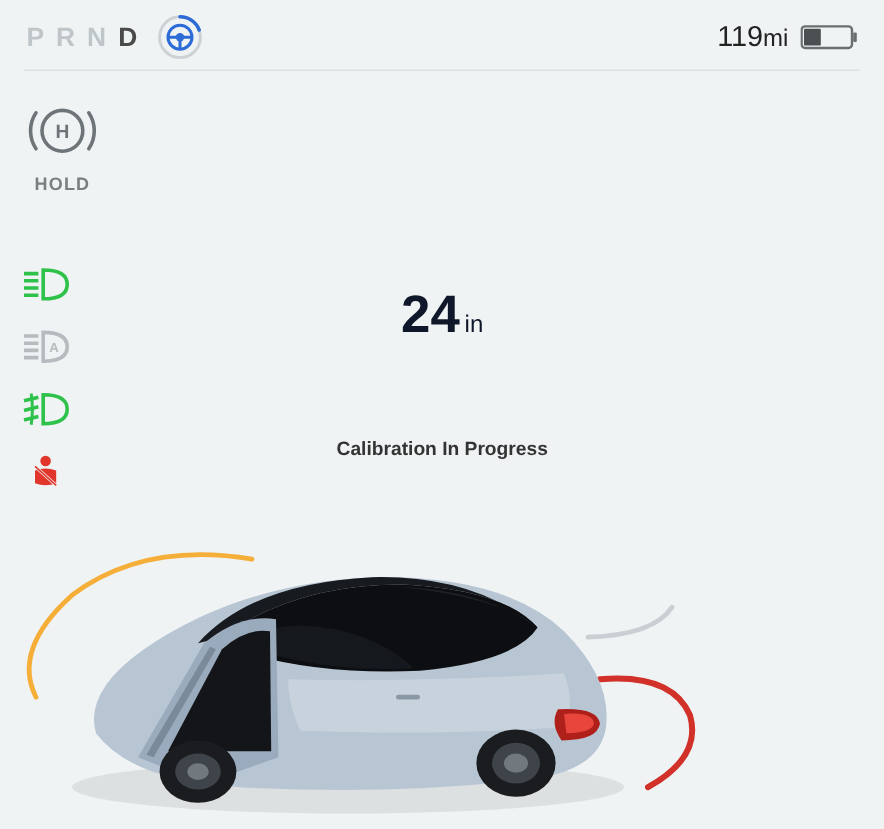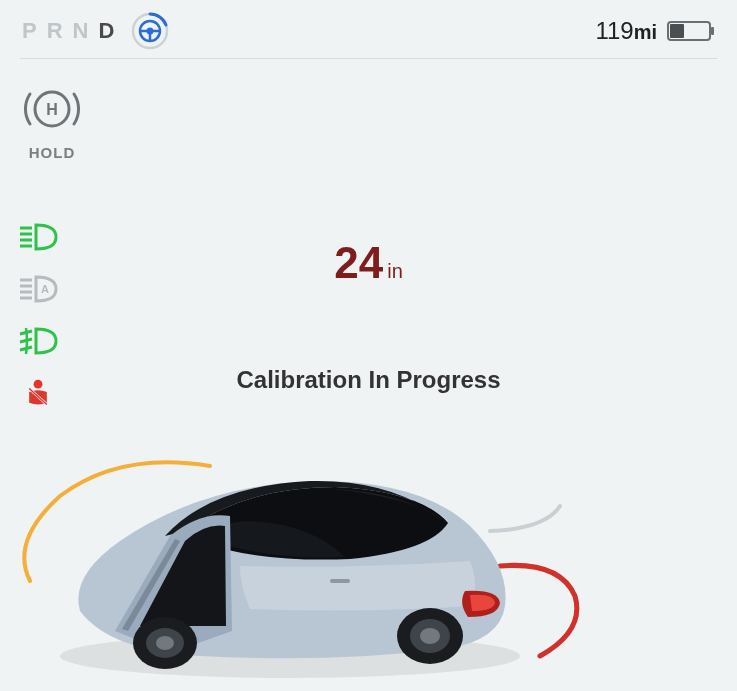--- a/index.html
+++ b/index.html
@@ -19,21 +19,21 @@
     padding: 14px 22px 10px 22px;
     height: 58px;
   }
   .left-top { display: flex; align-items: center; gap: 12px; }
   .gear-selector { display: flex; gap: 6px; font-size: 22px; font-weight: 600; letter-spacing: 4px; }
   .gear-selector span { color: #bfc6c9; }
   .gear-selector span.active { color: #4a4a4a; }
   .autosteer-icon { width: 40px; height: 40px; flex-shrink: 0; }
   .right-top { display: flex; align-items: center; gap: 10px; }
   .range { font-size: 24px; font-weight: 500; color: #222; }
-  .range span.unit { font-size: 20px; font-weight: 700; }
+  .range span.unit { font-size: 20px; font-weight: 400; }
   .battery-icon { width: 48px; height: 24px; }
   .divider {
     height: 1px;
     background: #d7dcdd;
     margin: 0 20px;
   }
   .hold-block {
     position: absolute;
     top: 84px;
     left: 20px;
@@ -59,30 +59,30 @@
   .center-content {
     position: absolute;
     top: 238px;
     left: 50%;
     transform: translateX(-50%);
     text-align: center;
   }
   .distance {
     font-size: 44px;
     font-weight: 700;
-    color: #7f1d1d;
+    color: #0f172a;
   }
   .distance .unit {
     font-size: 20px;
     font-weight: 500;
     margin-left: 4px;
     vertical-align: baseline;
   }
   .status-msg {
-    font-size: 24px;
+    font-size: 16px;
     font-weight: 600;
     color: #333;
     margin-top: 78px;
   }
   .car-visual {
     position: absolute;
     bottom: 0;
     left: 0;
     width: 100%;
     height: 260px;

